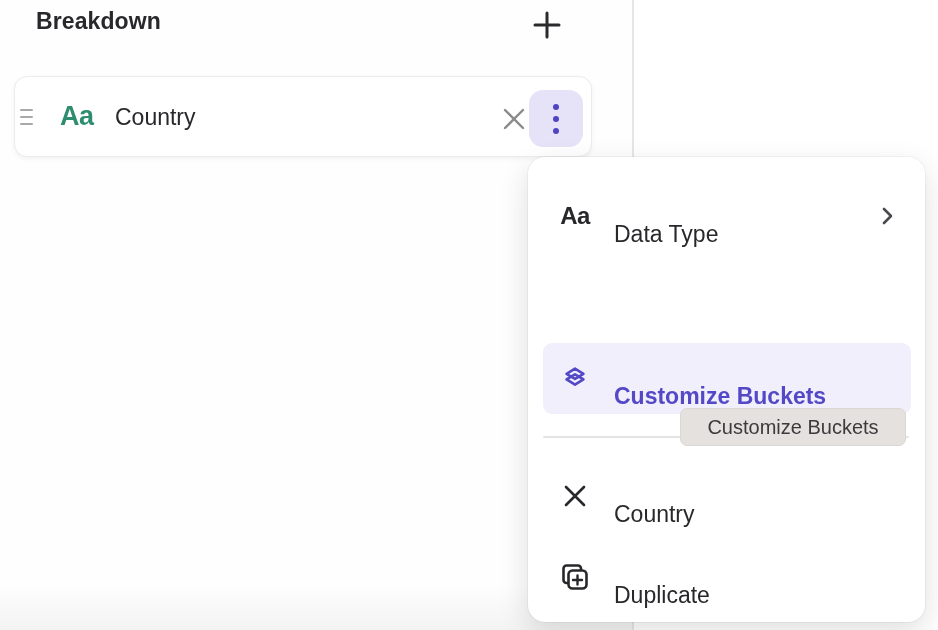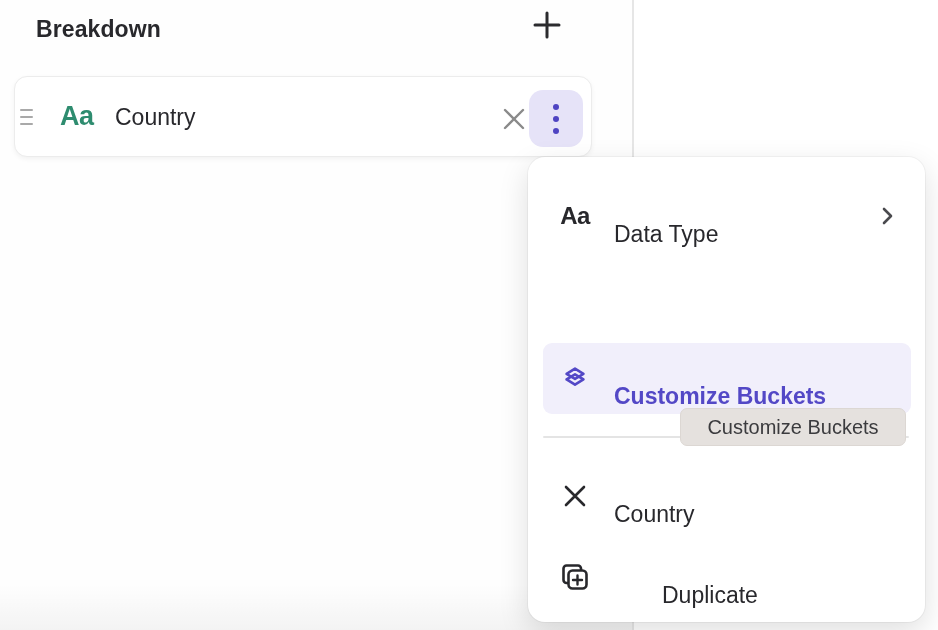--- a/index.html
+++ b/index.html
@@ -15,21 +15,21 @@
   
   .left-panel { position: absolute; left: 0; top: 0; width: 633px; height: 630px; background: #fefefe; }
   .left-panel-fade {
     position: absolute; left: 0; bottom: 0; width: 633px; height: 46px;
     background: linear-gradient(to bottom, rgba(0,0,0,0) 0%, rgba(0,0,0,0.045) 100%);
     pointer-events: none;
   }
   .v-divider { position: absolute; left: 632px; top: 0; width: 2px; height: 630px; background: #e6e6e6; }
 
   .panel-header-title {
-    position: absolute; left: 36px; top: 16px;
+    position: absolute; left: 36px; top: 8px;
     font-size: 23px; font-weight: 700; color: #28282c; letter-spacing: 0.1px;
   }
   .add-btn {
     position: absolute; left: 528px; top: 6px; width: 38px; height: 38px;
     display: flex; align-items: center; justify-content: center;
     background: transparent; border: none; cursor: pointer; border-radius: 8px;
   }
 
   
   .field-card {
@@ -85,21 +85,21 @@
   }
   .menu-item .mi-chevron { margin-left: auto; margin-right: 16px; display: flex; align-items: center; }
 
   .mi-aa { font-size: 24px; font-weight: 700; color: #28282c; letter-spacing: -0.5px; }
 
   .item-datatype   { top: 31px; }
   .item-maplookup  { top: 112px; }
   .item-customize  { top: 186px; height: 71px; background: #f1effb; }
   .item-customize .mi-label { color: #5348c6; font-weight: 600; }
   .item-delete     { top: 311px; }
-  .item-duplicate  { top: 392px; gap: 48px; }
+  .item-duplicate  { top: 392px; }
 
   .menu-divider {
     position: absolute; left: 15px; top: 279px; width: 366px; height: 2px;
     background: #e4e4e4; border-radius: 1px;
   }
 
   
   .tooltip {
     position: absolute; left: 680px; top: 408px; width: 226px; height: 38px;
     background: #e5e1de; border: 1px solid #dcd7d3; border-radius: 7px;

